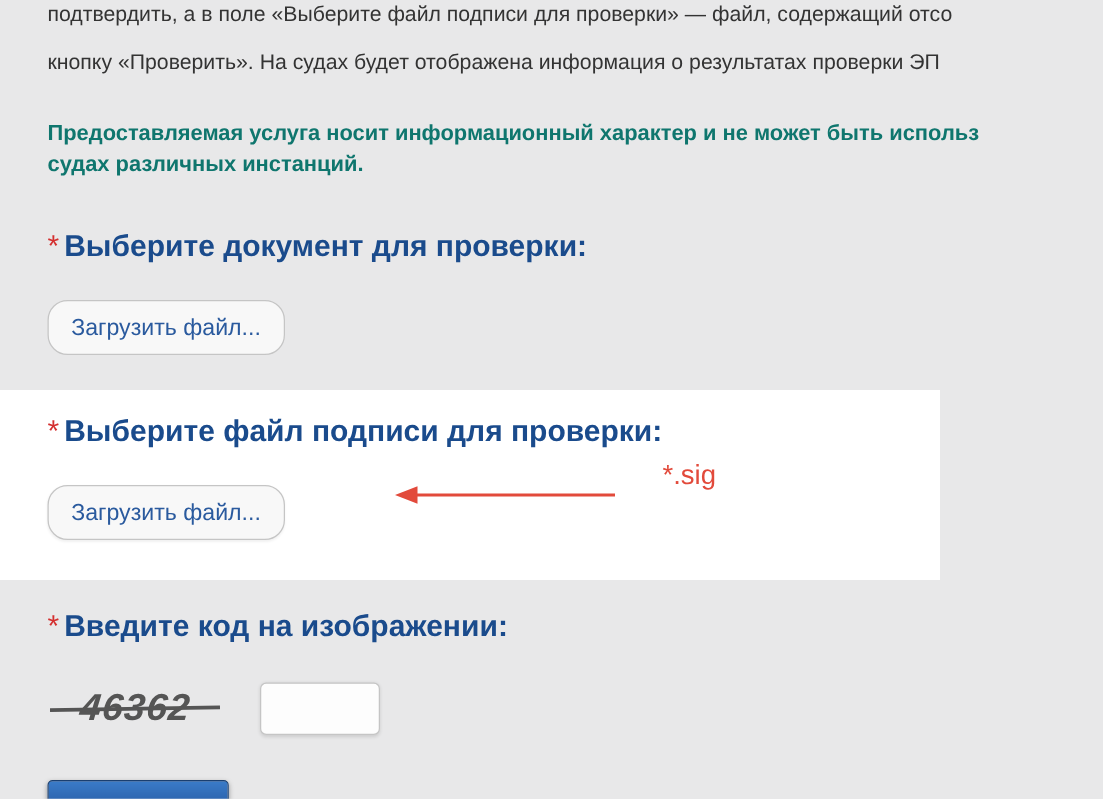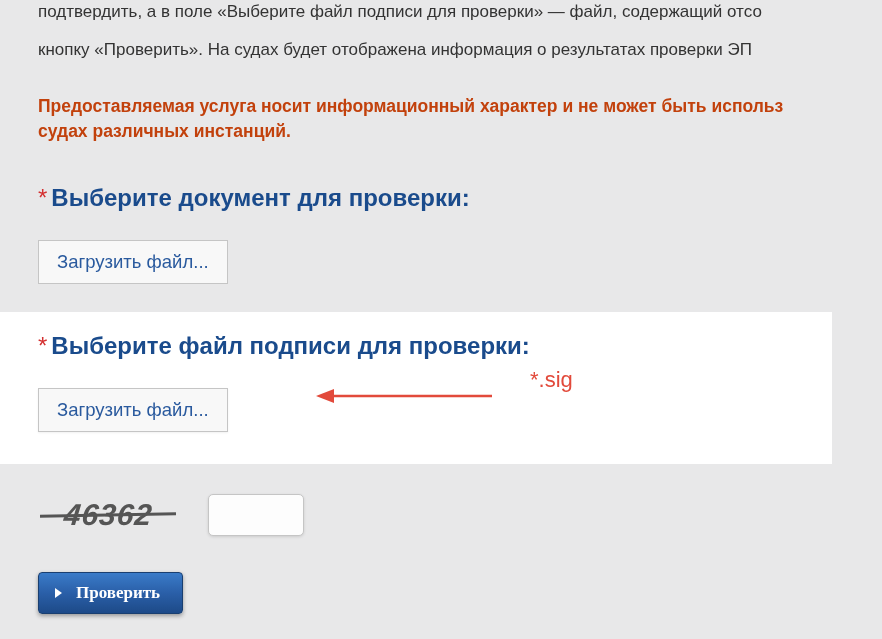--- a/index.html
+++ b/index.html
@@ -21,21 +21,21 @@
     .intro-text {
       color: #333;
       font-size: 17px;
       line-height: 1.4;
       padding-top: 0;
     }
     .intro-text .line1 {
       margin-bottom: 14px;
     }
     .disclaimer {
-      color: #c2410c;
+      color: #0f766e;
       font-size: 17.5px;
       font-weight: bold;
       line-height: 1.45;
       margin-top: 32px;
     }
     .field-label {
       color: #1a4b8c;
       font-size: 24px;
       font-weight: bold;
       margin-top: 40px;
@@ -44,32 +44,32 @@
       color: #d43030;
       font-weight: normal;
       margin-right: 4px;
     }
     .upload-btn {
       display: inline-block;
       margin-top: 28px;
       padding: 10px 18px 10px 18px;
       background: #f8f8f8;
       border: 1px solid #c5c5c5;
-      border-radius: 0;
+      border-radius: 16px;
       color: #2a5a9e;
       font-size: 18.5px;
       cursor: pointer;
       font-family: inherit;
     }
     .highlight-section {
       background: #ffffff;
       margin-left: -38px;
       padding: 20px 0 32px 38px;
       margin-top: 28px;
-      width: 832px;
+      width: 752px;
       position: relative;
     }
     .highlight-section .field-label {
       margin-top: 0;
     }
     .highlight-section .upload-btn {
       margin-top: 28px;
       box-shadow: 0 1px 2px rgba(0,0,0,0.06);
     }
     .arrow-annotation {
@@ -185,20 +185,23 @@
 
     <div class="arrow-annotation">
       <svg class="arrow-svg" viewBox="0 0 180 24">
         <line x1="18" y1="12" x2="178" y2="12" stroke="#e24a3b" stroke-width="2.5"></line>
         <polygon points="2,12 20,5 20,19" fill="#e24a3b"></polygon>
       </svg>
     </div>
     <div class="sig-label">*.sig</div>
   </div>
 
+  <div class="field-label" style="margin-top:24px;">
+    <span class="req">*</span><span>Введите код на изображении:</span>
+  </div>
 
   <div class="captcha-row">
     <div class="captcha-image">
       <span class="captcha-code">46362</span>
       <div class="captcha-strike"></div>
     </div>
     <input type="text" class="captcha-input" style="">
   </div>
 
   <button class="submit-btn">

